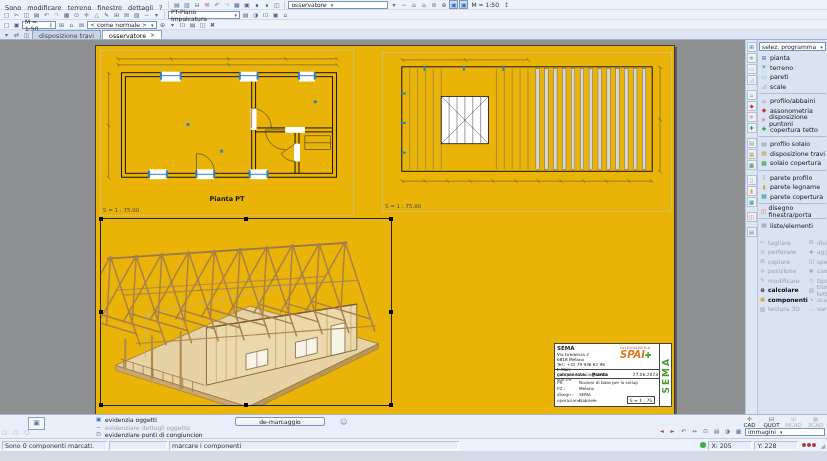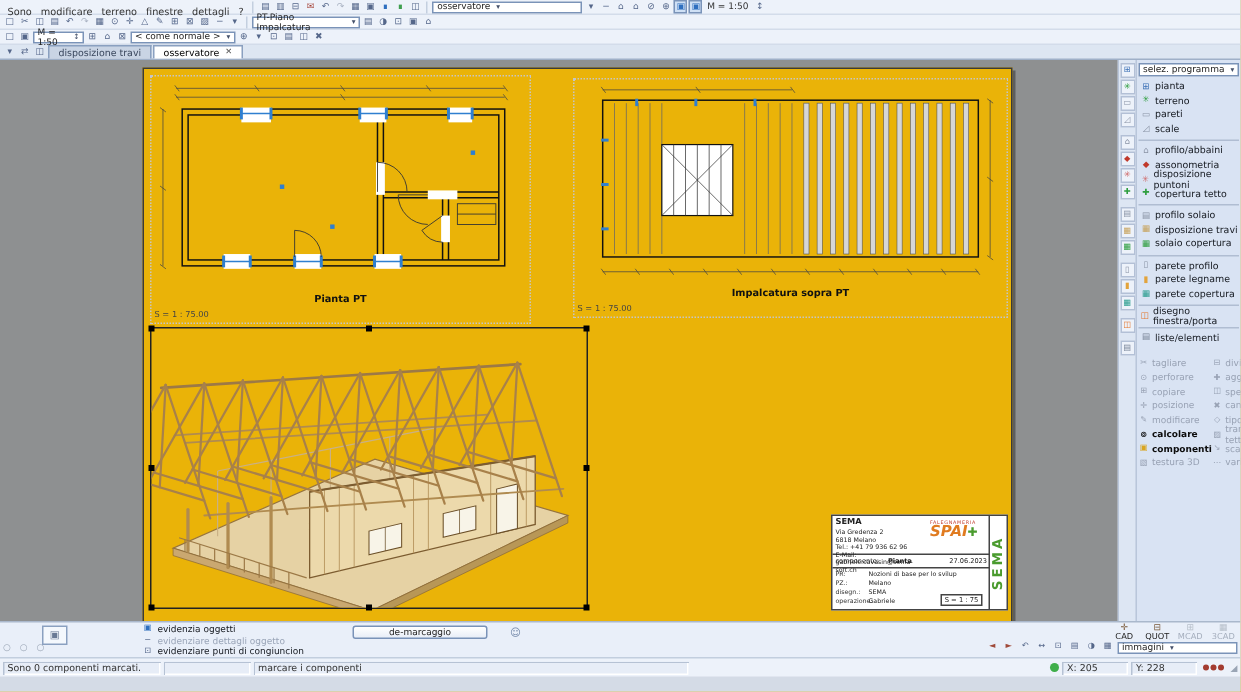--- a/index.html
+++ b/index.html
@@ -360,21 +360,20 @@
             </g>
             <g stroke="#444" stroke-width="0.5" fill="none">
               <line x1="18" y1="130" x2="272" y2="130"></line>
               <path d="M17 128l3 4M40 128l3 4M63 128l3 4M86 128l3 4M109 128l3 4M132 128l3 4M155 128l3 4M178 128l3 4M201 128l3 4M224 128l3 4M247 128l3 4M270 128l3 4"></path>
               <line x1="280" y1="14" x2="280" y2="120"></line>
                 <path d="M278 13l4 3M278 66l4 3M278 119l4 3"></path>
               <line x1="18" y1="7" x2="146" y2="7"></line>
                 <path d="M17 5l3 4M81 5l3 4M145 5l3 4"></path>
             </g>
           </svg>
-          <div class="vp-label">Impalcatura sopra PT</div>
           <div class="vp-scale">S = 1 : 75.00</div>
         </div>
 
         <div class="vp vp3">
           <svg viewBox="0 0 292 188" width="290" height="186" style="display:block">
 
             <polygon points="14,148 148,190 280,126 150,88" fill="#e6d2a4" stroke="#96743f" stroke-width="0.8"></polygon>
             <polygon points="14,148 148,190 148,195 14,153" fill="#caa870" stroke="#8a6a3a" stroke-width="0.5"></polygon>
             <polygon points="148,190 280,126 280,131 148,195" fill="#b89757" stroke="#8a6a3a" stroke-width="0.5"></polygon>
 

